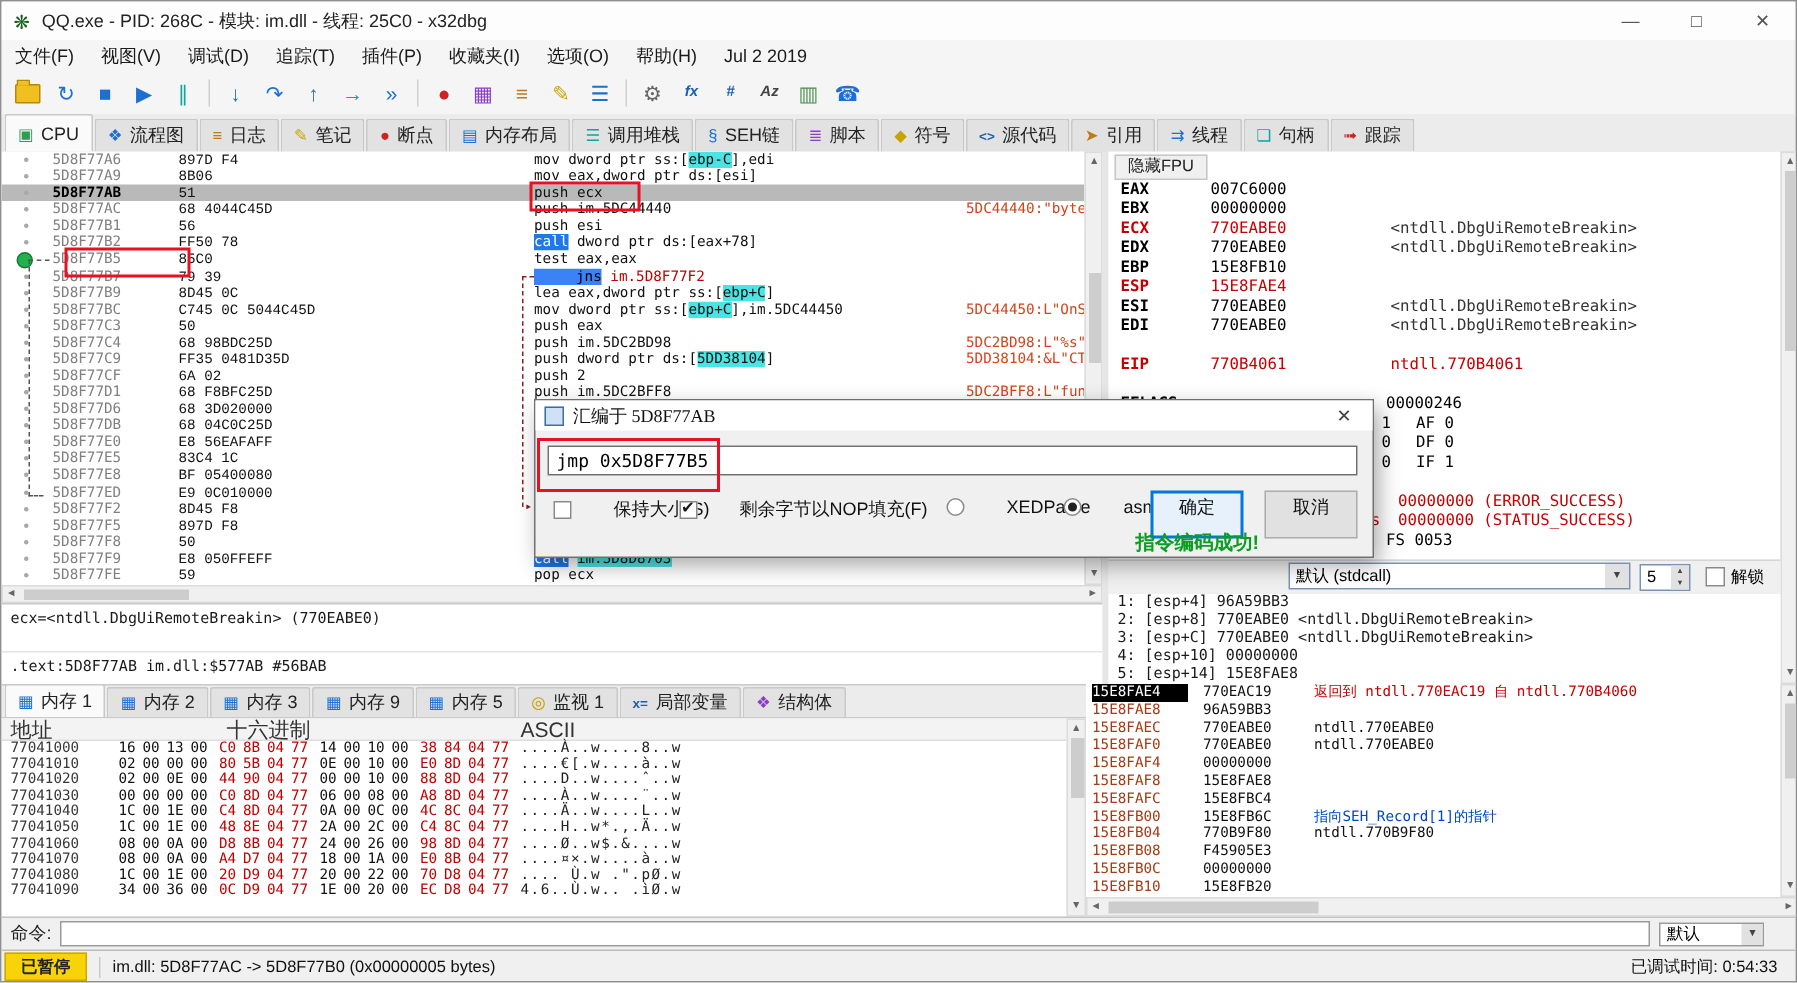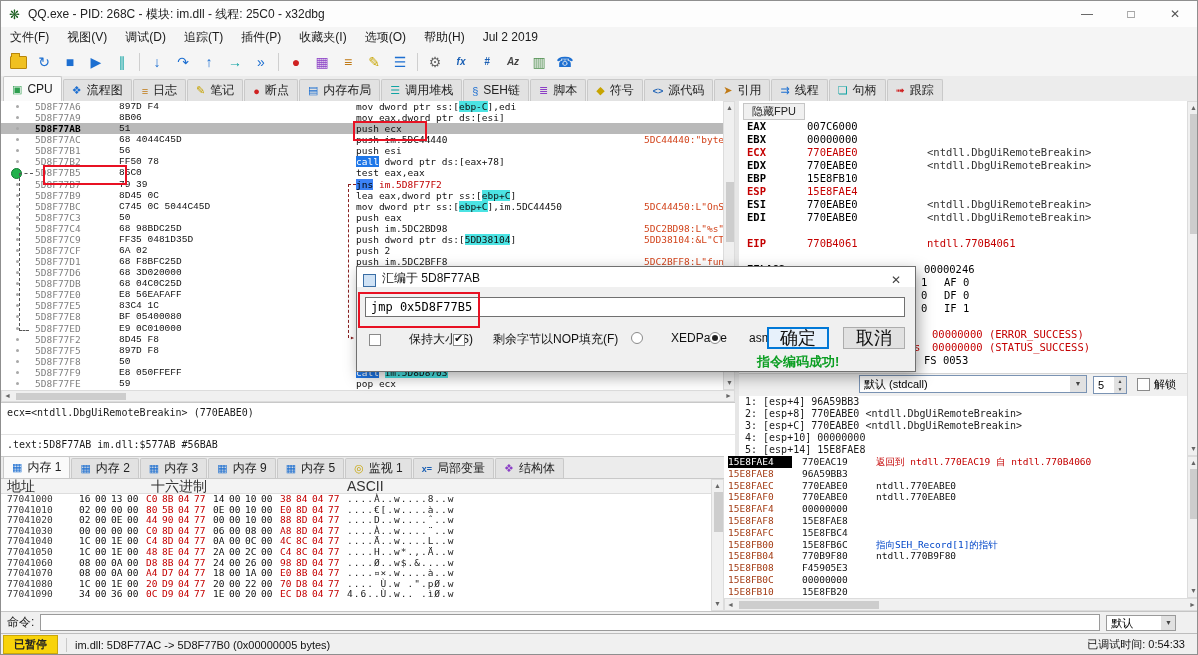--- a/index.html
+++ b/index.html
@@ -43,21 +43,21 @@
   .dot-bp{left:10px;top:1px;width:9px;height:9px;background:#22b14c;border:1px solid #117a32;}
   .dc-addr{width:84px;flex:none;color:#808080;}
   .drow.sel .dc-addr{color:#000;font-weight:bold;}
   .dc-bytes{width:225px;flex:none;color:#111;font-family:Liberation Mono, monospace;}
   .dc-jmp{width:12px;flex:none;}
   .dc-instr{width:288px;flex:none;color:#111;overflow:hidden;}
   .dc-cmt{flex:1;overflow:hidden;color:#d2441c;}
   .sg-c{background:#4be3e3;}
   .sg-r{color:#c00000;}
   .sg-call{background:#1f77e8;color:#fff;}
-  .sg-jcc{background:#3b82f6;color:#000;}
+  .sg-jcc{background:#3b82f6;color:#000;padding-left:28px;}
   .jline{position:absolute;pointer-events:none;}
   .annot{position:absolute;border:2px solid #e81123;pointer-events:none;z-index:40;}
 
   
   .sbar{position:absolute;background:#f0f0f0;border:1px solid #dcdcdc;box-sizing:border-box;}
   .sb-arrow{position:absolute;color:#666;font-size:7px;line-height:10px;text-align:center;}
   .sb-thumb{position:absolute;background:#cdcdcd;}
 
   
   #infopane{position:absolute;top:401px;left:0;width:734px;height:54px;background:#fff;border-top:1px solid #c8c8c8;font-family:"DejaVu Sans Mono",monospace;font-size:10px;color:#1a1a1a;box-sizing:border-box;}
@@ -135,32 +135,32 @@
   
   #statusbar{position:absolute;top:632px;left:0;right:0;height:22px;background:#f0f0f0;border-top:1px solid #bdbdbd;display:flex;align-items:center;font-size:11px;box-sizing:border-box;}
   #status-badge{background:#f8d30a;border:1px solid #caa70a;padding:1px 10px;margin-left:2px;font-weight:bold;color:#222;}
   .st-sep{width:1px;height:14px;background:#c9c9c9;margin:0 8px;}
   #status-msg{color:#111;}
   #status-time{margin-left:auto;margin-right:12px;color:#111;}
 
   
   #dialog{position:absolute;left:355px;top:265px;width:560px;height:106px;background:#f0f0f0;border:1px solid #707070;
           box-shadow:3px 5px 14px rgba(0,0,0,.35);z-index:50;box-sizing:border-box;}
-  #dlg-title{height:20px;background:#fff;display:flex;align-items:flex-end;font-size:12px;color:#111;}
+  #dlg-title{height:20px;background:#fff;display:flex;align-items:center;font-size:12px;color:#111;font-family:Liberation Serif, serif;}
   #dlg-icon{width:11px;height:11px;margin-left:6px;border:1px solid #3a6ea5;background:#cfe2f5;}
   #dlg-title-text{margin-left:6px;}
   #dlg-close{margin-left:auto;width:38px;text-align:center;color:#444;font-size:12px;}
   #dlg-input{position:absolute;left:8px;top:30px;width:540px;height:20px;background:#fff;border:1px solid #707070;
              font-family:"DejaVu Sans Mono",monospace;font-size:12px;padding:0 5px;box-sizing:border-box;}
   .dlg-ctl{position:absolute;top:64px;display:flex;align-items:center;font-size:12px;color:#111;gap:23px;}
   .cb{width:12px;height:12px;background:#fff;border:1px solid #8a8a8a;margin-right:5px;position:relative;box-sizing:border-box;}
   .cb.checked:after{content:"✔";position:absolute;left:0px;top:-3px;font-size:11px;color:#1a1a1a;}
   .rd{width:12px;height:12px;background:#fff;border:1px solid #8a8a8a;border-radius:50%;margin-right:5px;position:relative;box-sizing:border-box;}
   .rd.on:after{content:"";position:absolute;left:2px;top:2px;width:6px;height:6px;border-radius:50%;background:#222;}
-  .dlg-btn{position:absolute;top:60px;width:62px;height:22px;background:#e1e1e1;border:1px solid #adadad;font-size:18px;text-align:center;line-height:20px;color:#111;box-sizing:border-box;}
+  .dlg-btn{position:absolute;top:60px;width:62px;height:32px;background:#e1e1e1;border:1px solid #adadad;font-size:12px;text-align:center;line-height:20px;color:#111;box-sizing:border-box;}
   #btn-ok{left:410px;background:#e7f1fb;border:1px solid #0078d7;box-shadow:inset 0 0 0 1px #0078d7;}
   #btn-cancel{left:486px;}
   #dlg-status{position:absolute;left:400px;top:86px;font-size:13px;font-weight:bold;color:#0b9e22;}
 </style>
 </head>
 <body>
 
 <div id="app">
 
   <div id="titlebar">

